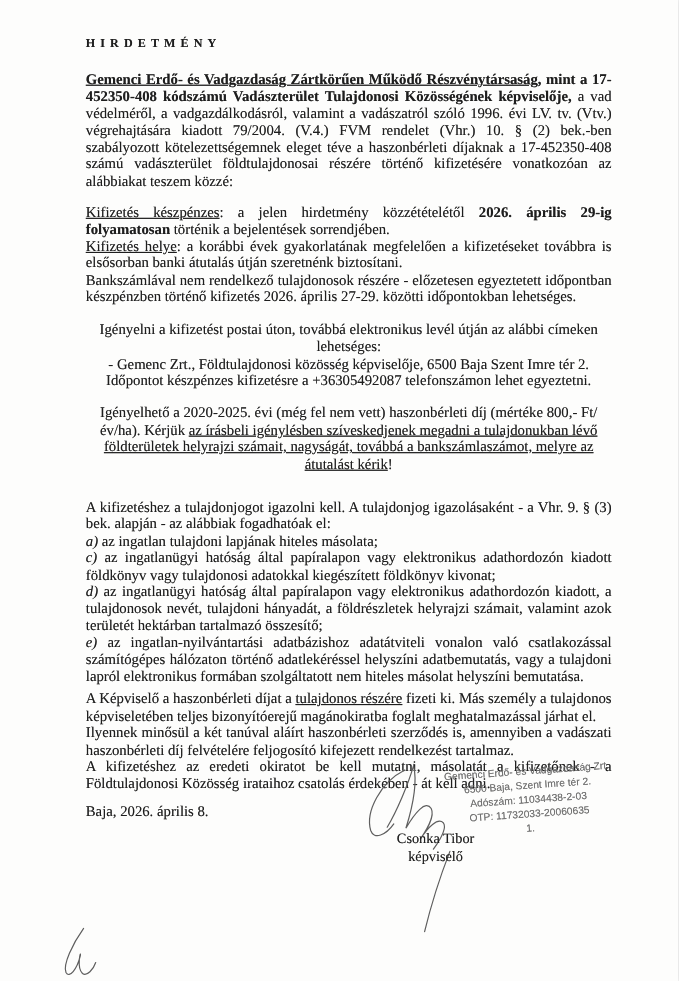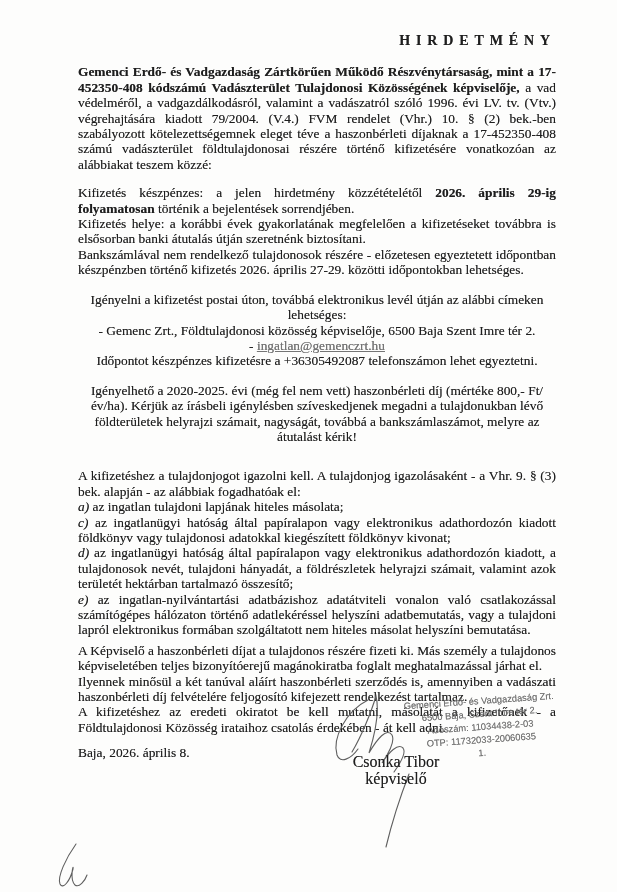--- a/index.html
+++ b/index.html
@@ -7,43 +7,43 @@
     position:relative;width:617px;height:892px;background:#fdfdfc;
     font-family:"Liberation Serif",serif;color:#1e1e1e;overflow:hidden;
     box-shadow:0 0 4px rgba(0,0,0,.2);
   }
   .body{
     position:absolute;left:78px;top:33px;width:478px;
     font-size:13.4px;line-height:15.4px;
     text-shadow:0 0 .4px rgba(30,30,30,.55);
   }
   .title{
-    font-size:14px;font-weight:bold;letter-spacing:.42em;
-    text-align:right;margin:0 0 16px 0;
+    font-size:11px;font-weight:bold;letter-spacing:.42em;
+    text-align:left;margin:0 0 16px 0;
   }
   .para{margin:0;}
   .j{text-align:justify;}
   .b{font-weight:bold;}
-  .u{}
+  .u{text-decoration:underline;}
   .i{font-style:italic;}
   .g1{margin-top:13px;}
   .g2{margin-top:14px;text-align:center;}
   .g3{margin-top:24px;}
   .g4{margin-top:5px;}
   .g5{margin-top:10px;}
   .email{color:#757575;text-decoration:underline;}
   .stamp{
     position:absolute;left:368px;top:695px;width:225px;text-align:center;
     transform:rotate(-4deg);color:#707070;
     font-family:"Liberation Sans",sans-serif;font-size:9.3px;line-height:13px;
     text-shadow:0 0 .5px rgba(110,110,110,.6);
   }
   .sig-block{
     position:absolute;left:348px;top:754px;width:96px;text-align:center;
-    font-size:16px;line-height:16.5px;
+    font-size:13px;line-height:16.5px;
     text-shadow:0 0 .4px rgba(30,30,30,.5);
   }
   .ink{position:absolute;left:0;top:0;pointer-events:none;}
 </style>
 </head>
 <body>
 
 <div class="page">
 
   <div class="body">
@@ -54,21 +54,20 @@
 
     <p class="para j g1"><span class="u">Kifizetés készpénzes</span><span>: a jelen hirdetmény közzétételétől </span><span class="b">2026. április 29-ig folyamatosan</span><span> történik a bejelentések sorrendjében.</span></p>
 
     <p class="para j"><span class="u">Kifizetés helye</span><span>: a korábbi évek gyakorlatának megfelelően a kifizetéseket továbbra is elsősorban banki átutalás útján szeretnénk biztosítani.</span></p>
 
     <p class="para j">Bankszámlával nem rendelkező tulajdonosok részére - előzetesen egyeztetett időpontban készpénzben történő kifizetés 2026. április 27-29. közötti időpontokban lehetséges.</p>
 
     <div class="g2">
       <p class="para">Igényelni a kifizetést postai úton, továbbá elektronikus levél útján az alábbi címeken lehetséges:</p>
       <p class="para">- Gemenc Zrt., Földtulajdonosi közösség képviselője, 6500 Baja Szent Imre tér 2.</p>
-      <p class="para"><span>- </span><span class="email">ingatlan@gemenczrt.hu</span></p>
       <p class="para">Időpontot készpénzes kifizetésre a +36305492087 telefonszámon lehet egyeztetni.</p>
     </div>
 
     <p class="para j g2"><span>Igényelhető a 2020-2025. évi (még fel nem vett) haszonbérleti díj (mértéke 800,- Ft/év/ha). Kérjük </span><span class="u">az írásbeli igénylésben szíveskedjenek megadni a tulajdonukban lévő földterületek helyrajzi számait, nagyságát, továbbá a bankszámlaszámot, melyre az átutalást kérik</span><span>!</span></p>
 
     <div class="g3">
       <p class="para j">A kifizetéshez a tulajdonjogot igazolni kell. A tulajdonjog igazolásaként - a Vhr. 9. § (3) bek. alapján - az alábbiak fogadhatóak el:</p>
       <p class="para j"><span class="i">a)</span><span> az ingatlan tulajdoni lapjának hiteles másolata;</span></p>
       <p class="para j"><span class="i">c)</span><span> az ingatlanügyi hatóság által papíralapon vagy elektronikus adathordozón kiadott földkönyv vagy tulajdonosi adatokkal kiegészített földkönyv kivonat;</span></p>
       <p class="para j"><span class="i">d)</span><span> az ingatlanügyi hatóság által papíralapon vagy elektronikus adathordozón kiadott, a tulajdonosok nevét, tulajdoni hányadát, a földrészletek helyrajzi számait, valamint azok területét hektárban tartalmazó összesítő;</span></p>

